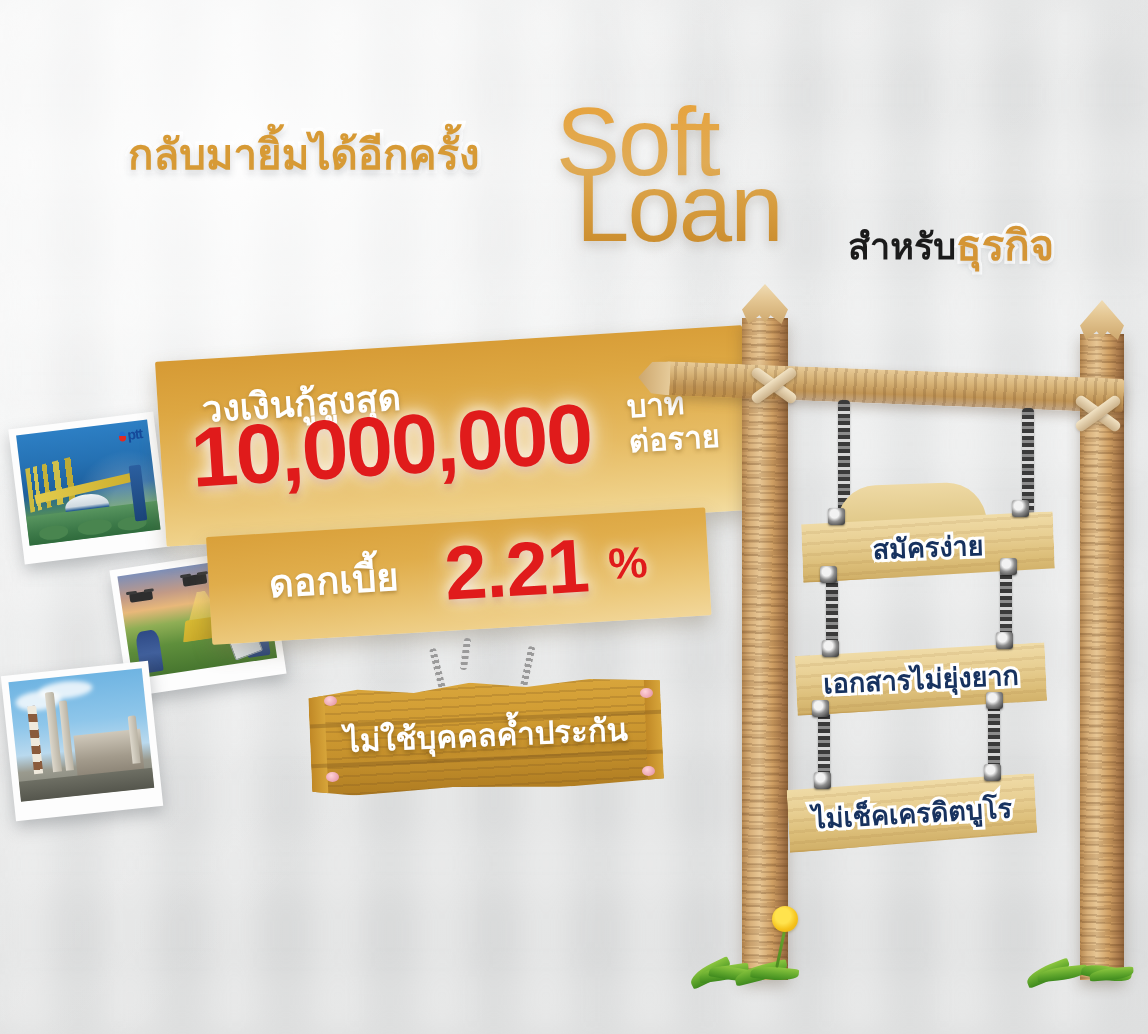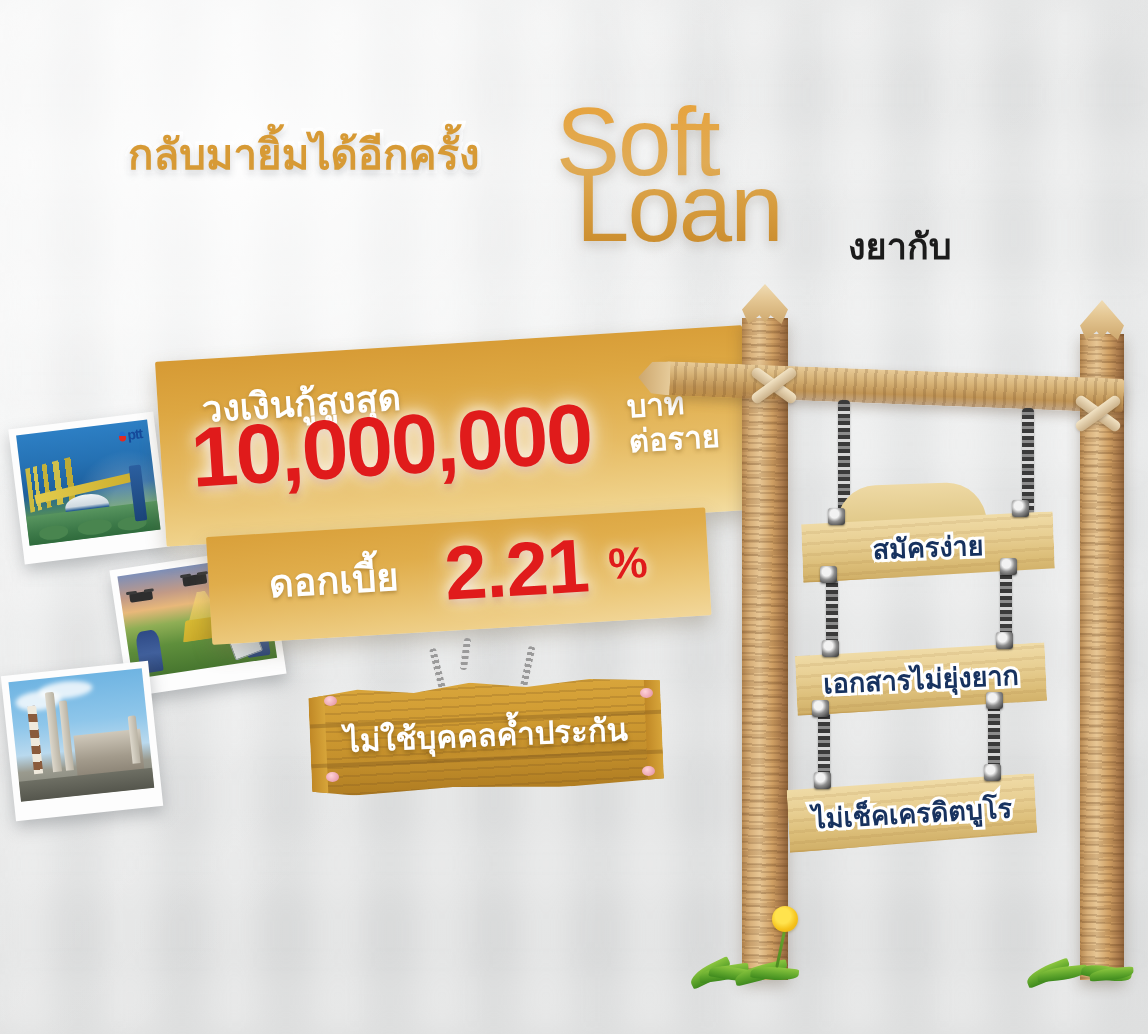--- a/index.html
+++ b/index.html
@@ -449,21 +449,22 @@
   <div class="bg-glow"></div>
 
   <div class="headline-wrap">
     <div class="h2">กลับมายิ้มได้อีกครั้ง</div>
 
     <div class="softloan">
       <span>Soft</span>
       <span class="ln2">Loan</span>
     </div>
 
-    <div class="samrap">งยากับ</div>
+    <div class="samrap">สำหรับ</div>
+    <div class="thurakit">ธุรกิจ</div>
   </div>
 
   <div class="polaroid" id="photo-ptt">
     <div class="ph">
       <div class="ptt-rig"></div>
       <div class="ptt-deck"></div>
       <div class="ptt-boat"></div>
       <div class="ptt-green"></div>
       <div class="ptt-bush" style="left:8%;width:22%;height:12%"></div>
       <div class="ptt-bush" style="left:38%;width:26%;height:13%"></div>

